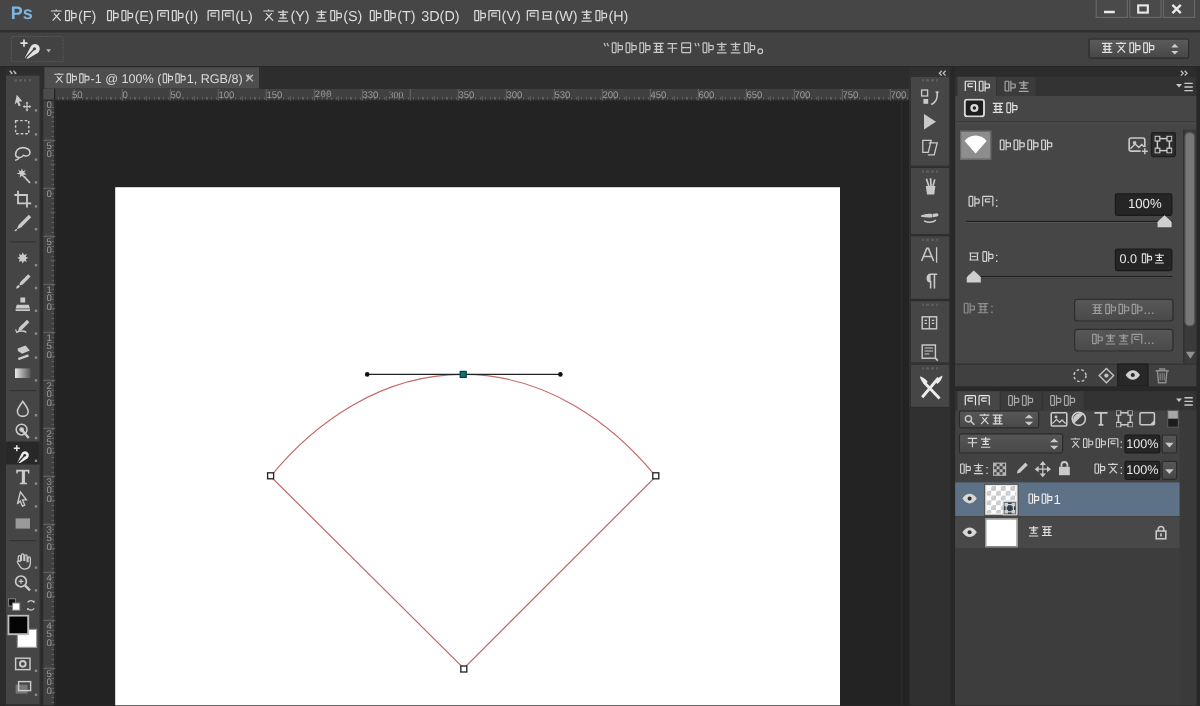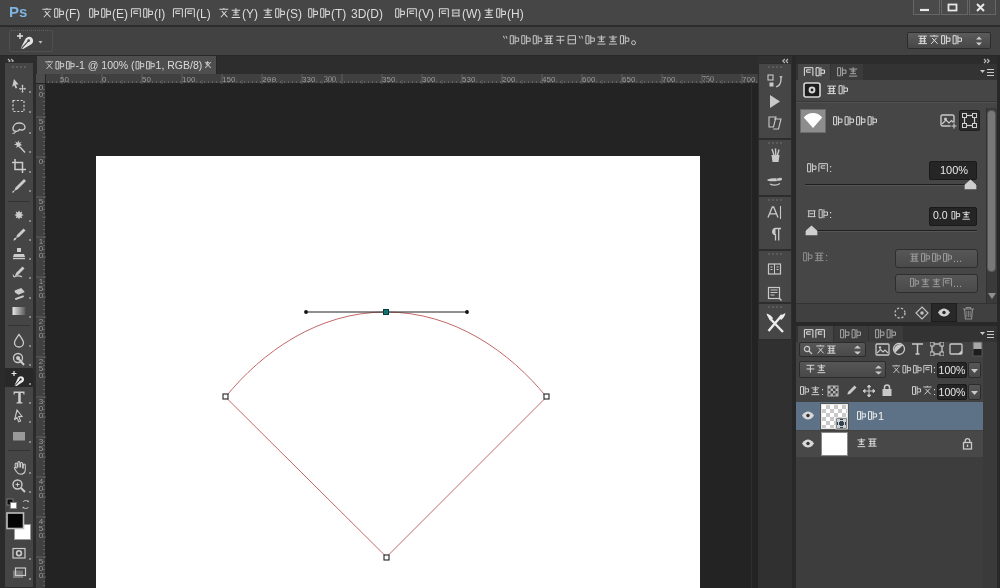--- a/index.html
+++ b/index.html
@@ -198,21 +198,21 @@
     <div class="abs" style="left:302px;top:74.5px;font-size:8px;color:#9a9a9a;font-family:'Liberation Sans',sans-serif">330</div>
     <div class="abs" style="left:324px;top:74.5px;font-size:8px;color:#9a9a9a;font-family:Liberation Serif, serif">300</div>
     <div class="abs" style="left:382px;top:74.5px;font-size:8px;color:#9a9a9a;font-family:'Liberation Sans',sans-serif">350</div>
     <div class="abs" style="left:422px;top:74.5px;font-size:8px;color:#9a9a9a;font-family:'Liberation Sans',sans-serif">300</div>
     <div class="abs" style="left:462px;top:74.5px;font-size:8px;color:#9a9a9a;font-family:'Liberation Sans',sans-serif">530</div>
     <div class="abs" style="left:502px;top:74.5px;font-size:8px;color:#9a9a9a;font-family:'Liberation Sans',sans-serif">200</div>
     <div class="abs" style="left:542px;top:74.5px;font-size:8px;color:#9a9a9a;font-family:'Liberation Sans',sans-serif">450</div>
     <div class="abs" style="left:582px;top:74.5px;font-size:8px;color:#9a9a9a;font-family:'Liberation Sans',sans-serif">600</div>
     <div class="abs" style="left:622px;top:74.5px;font-size:8px;color:#9a9a9a;font-family:'Liberation Sans',sans-serif">650</div>
     <div class="abs" style="left:662px;top:74.5px;font-size:8px;color:#9a9a9a;font-family:'Liberation Sans',sans-serif">700</div>
-    <div class="abs" style="left:702px;top:74.5px;font-size:8px;color:#9a9a9a;font-family:Liberation Serif, serif">750</div>
+    <div class="abs" style="left:702px;top:74.5px;font-size:8px;color:#9a9a9a;font-family:Liberation Sans, sans-serif">750</div>
     <div class="abs" style="left:742px;top:74.5px;font-size:8px;color:#9a9a9a;font-family:'Liberation Sans',sans-serif">700</div>
     <div class="abs" style="left:36px;top:84px;width:10px;height:504px;background:#404040;border-right:1px solid #262626;background-image:repeating-linear-gradient(0deg,#606060 0 1px,transparent 1px 4px);background-size:3px 100%;background-position:7px 2px;background-repeat:no-repeat"></div>
     <svg class="abs" style="left:36px;top:84px" width="10" height="504" viewBox="0 0 10 504">
       <path d="M0 33h10" stroke="#5f5f5f" stroke-width="1"></path>
       <path d="M6 53h4" stroke="#585858" stroke-width="1"></path>
       <path d="M0 73h10" stroke="#5f5f5f" stroke-width="1"></path>
       <path d="M6 93h4" stroke="#585858" stroke-width="1"></path>
       <path d="M0 113h10" stroke="#5f5f5f" stroke-width="1"></path>
       <path d="M6 133h4" stroke="#585858" stroke-width="1"></path>
       <path d="M0 153h10" stroke="#5f5f5f" stroke-width="1"></path>

